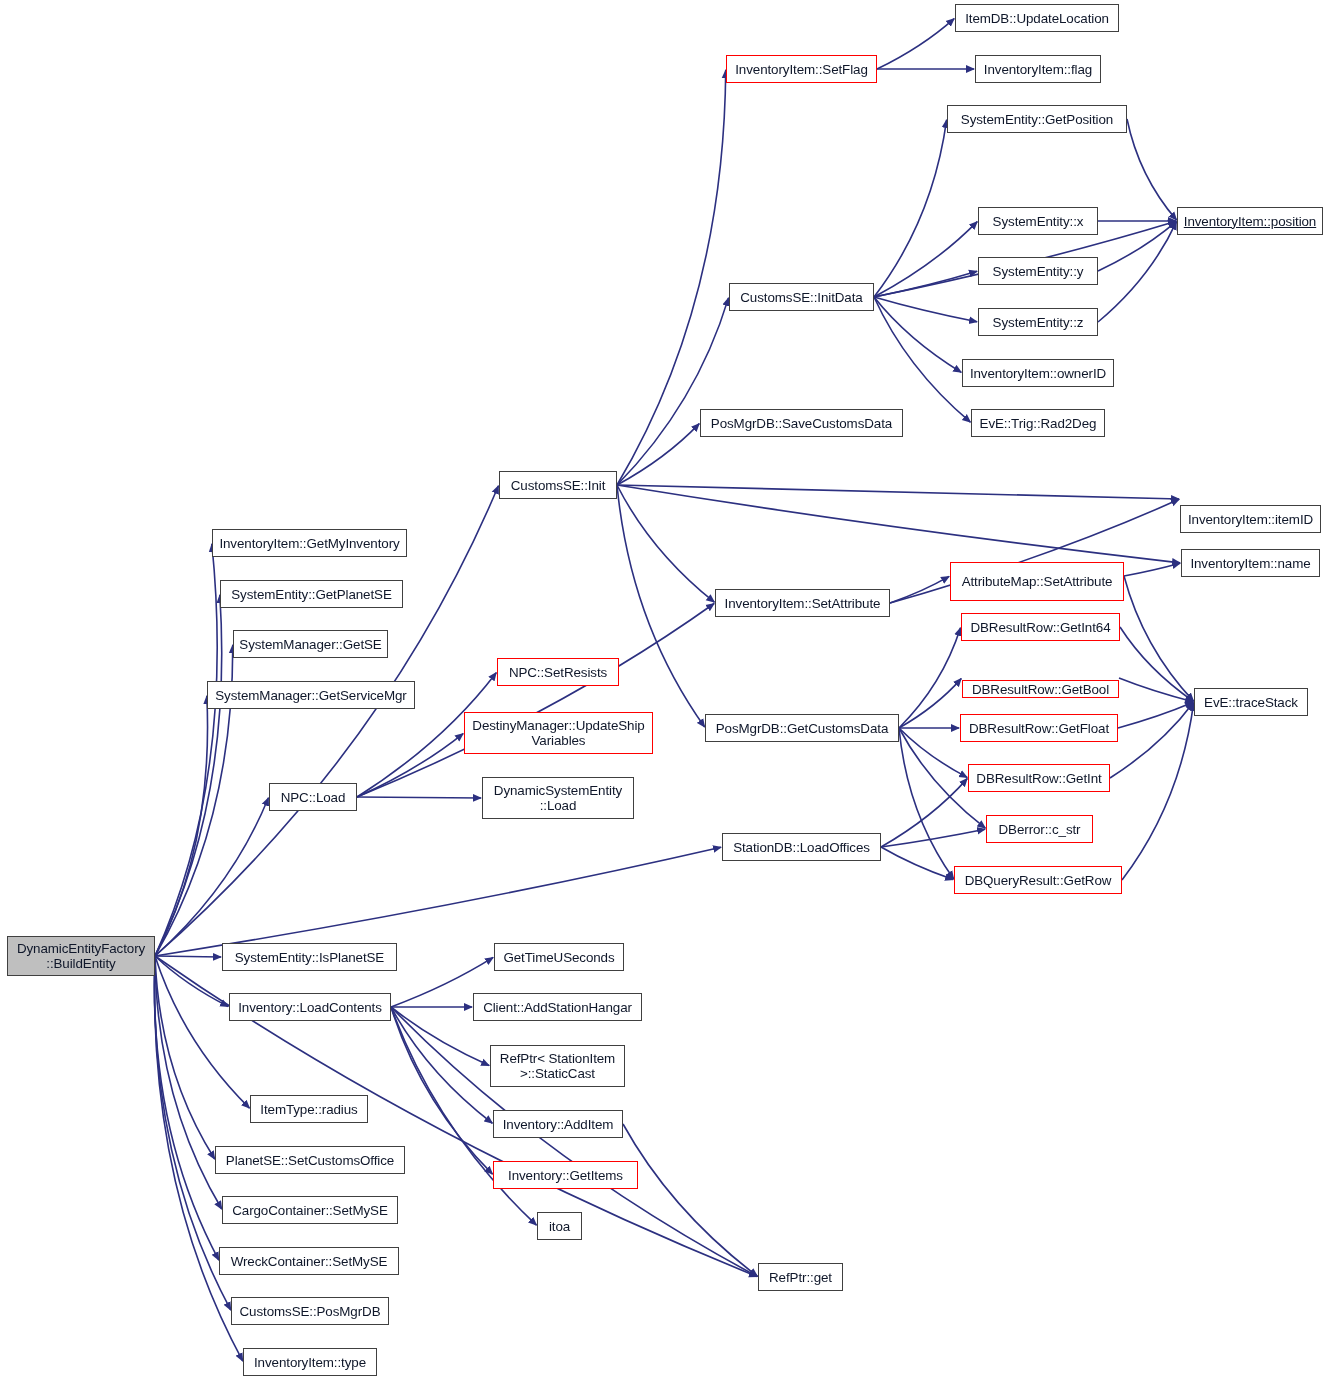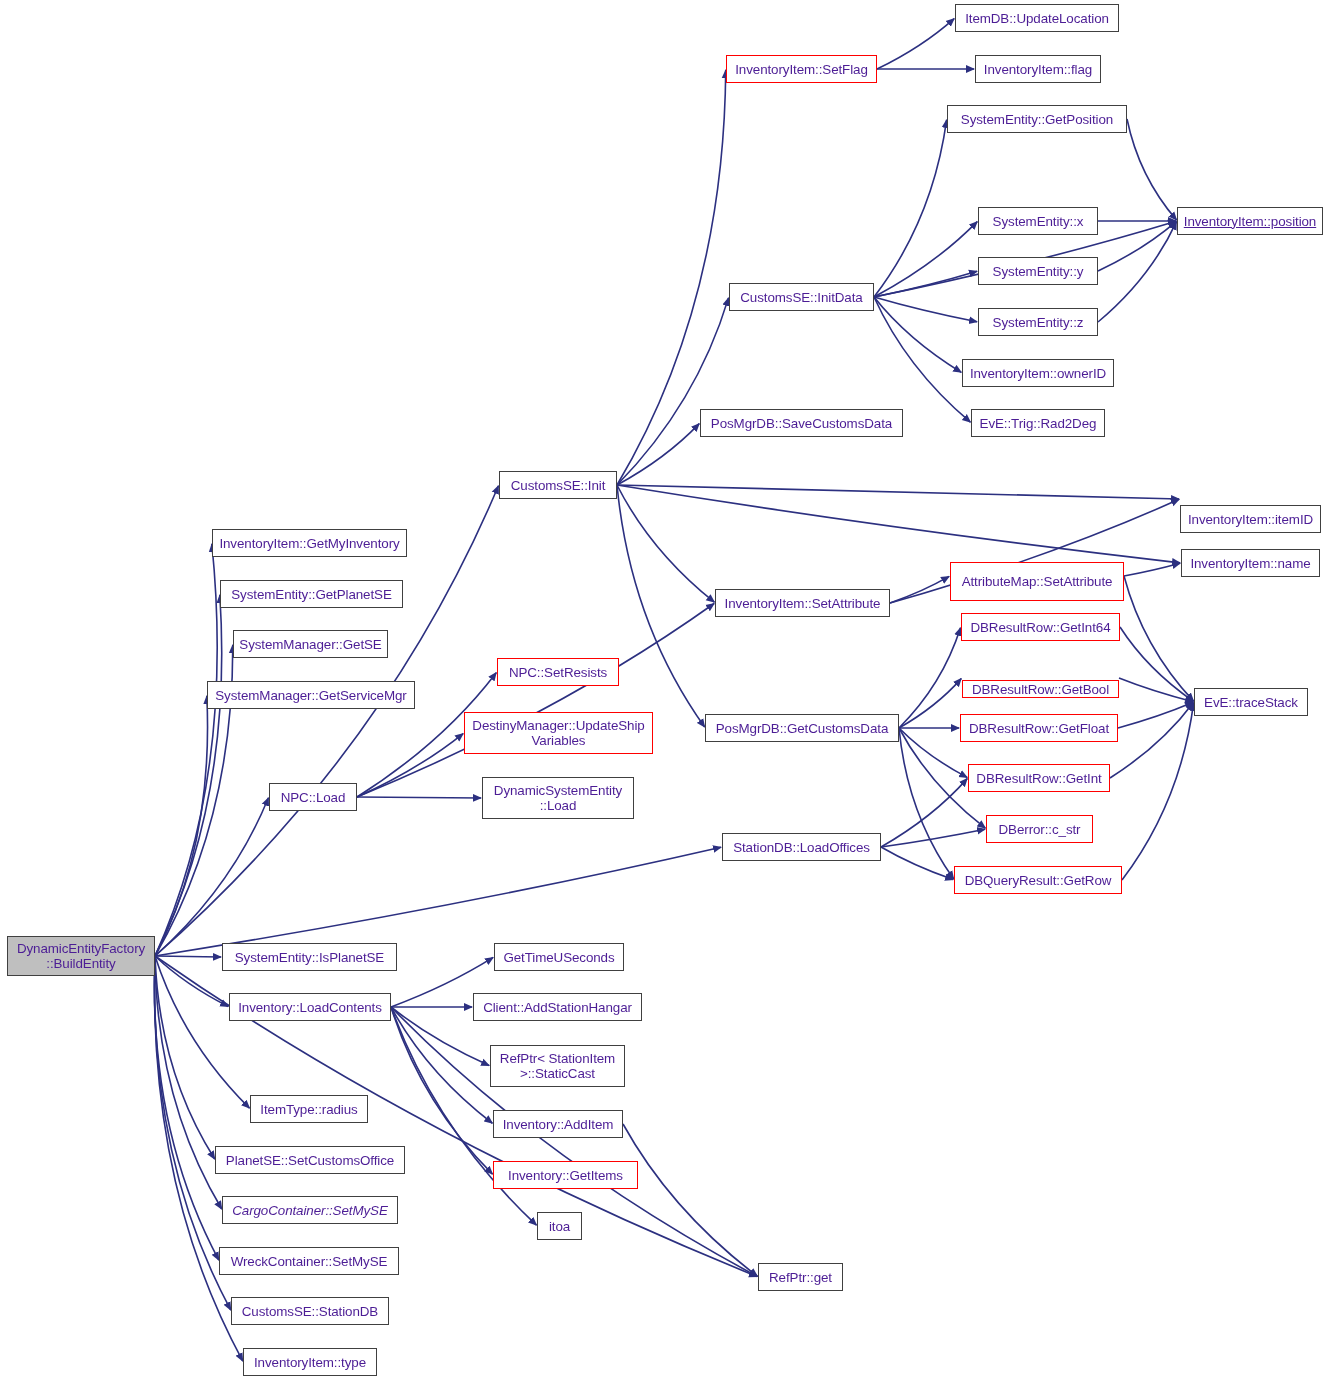--- a/index.html
+++ b/index.html
@@ -24,21 +24,21 @@
   }
   .node {
     position: absolute;
     box-sizing: border-box;
     display: flex;
     align-items: center;
     justify-content: center;
     text-align: center;
     background: #ffffff;
     border: 1px solid #404040;
-    color: #4c1d95;
+    color: #0f172a;
     font-size: 13.4px;
     line-height: 15px;
     white-space: pre-line;
     letter-spacing: -0.1px;
   }
   .node.red {
     border-color: #ff0000;
   }
   .node.root {
     background: #bfbfbf;
@@ -168,18 +168,18 @@
       <div class="node" style="left: 494px; top: 943px; width: 130px; height: 28px;">GetTimeUSeconds</div>
       <div class="node" style="left: 473px; top: 993px; width: 169px; height: 28px;">Client::AddStationHangar</div>
       <div class="node" style="left: 490px; top: 1045px; width: 135px; height: 42px;">RefPtr&lt; StationItem
 &gt;::StaticCast</div>
       <div class="node" style="left: 493px; top: 1110px; width: 130px; height: 28px;">Inventory::AddItem</div>
       <div class="node red" style="left: 493px; top: 1161px; width: 145px; height: 28px;">Inventory::GetItems</div>
       <div class="node" style="left: 537px; top: 1212px; width: 45px; height: 28px;">itoa</div>
       <div class="node" style="left: 758px; top: 1263px; width: 85px; height: 28px;">RefPtr::get</div>
       <div class="node" style="left: 250px; top: 1095px; width: 118px; height: 28px;">ItemType::radius</div>
       <div class="node" style="left: 215px; top: 1146px; width: 190px; height: 28px;">PlanetSE::SetCustomsOffice</div>
-      <div class="node" style="left: 222px; top: 1196px; width: 176px; height: 28px; font-style: italic;">CargoContainer::SetMySE</div>
+      <div class="node" style="left: 222px; top: 1196px; width: 176px; height: 28px;">CargoContainer::SetMySE</div>
       <div class="node" style="left: 219px; top: 1247px; width: 180px; height: 28px;">WreckContainer::SetMySE</div>
-      <div class="node" style="left: 231px; top: 1297px; width: 158px; height: 28px;">CustomsSE::StationDB</div>
+      <div class="node" style="left: 231px; top: 1297px; width: 158px; height: 28px;">CustomsSE::PosMgrDB</div>
       <div class="node" style="left: 243px; top: 1348px; width: 134px; height: 28px;">InventoryItem::type</div>
     </div>
 </div>
 
 </body></html>

